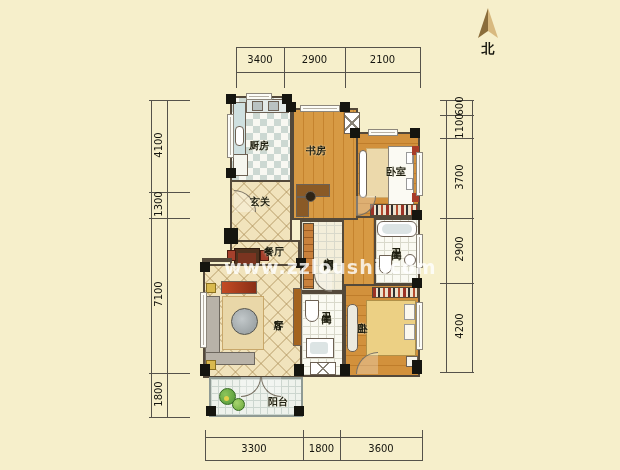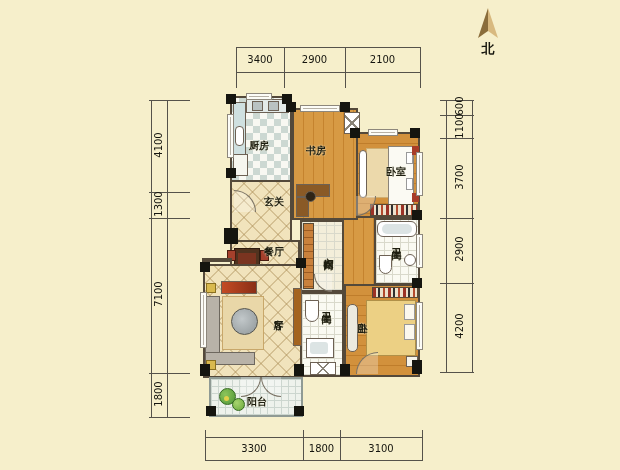--- a/index.html
+++ b/index.html
@@ -90,21 +90,21 @@
 
   <div class="a">
     <div class="a ln" style="left:205px;top:437px;width:217px;height:1px"></div>
     <div class="a ln" style="left:205px;top:460px;width:217px;height:1px"></div>
     <div class="a ln" style="left:205px;top:430px;width:1px;height:31px"></div>
     <div class="a ln" style="left:303px;top:430px;width:1px;height:31px"></div>
     <div class="a ln" style="left:340px;top:430px;width:1px;height:31px"></div>
     <div class="a ln" style="left:422px;top:430px;width:1px;height:31px"></div>
     <div class="a dimt" style="left:205px;top:444px;width:98px">3300</div>
     <div class="a dimt" style="left:303px;top:444px;width:37px">1800</div>
-    <div class="a dimt" style="left:340px;top:444px;width:82px">3100</div>
+    <div class="a dimt" style="left:340px;top:444px;width:82px">3600</div>
   </div>
 
   <div class="a f-woodv" style="left:344px;top:218px;width:30px;height:70px"></div>
 
   <div class="a room f-check" style="left:230px;top:96px;width:62px;height:86px"></div>
   <div class="a fur" style="left:233px;top:102px;width:13px;height:72px;background:#cfe0e0"></div>
   <div class="a fur" style="left:235px;top:126px;width:9px;height:20px;background:#fff;border-radius:4px"></div>
   <div class="a fur" style="left:246px;top:99px;width:43px;height:14px;background:#e3eae8"></div>
   <div class="a fur" style="left:252px;top:101px;width:11px;height:10px;background:#b9c2c2"></div>
   <div class="a fur" style="left:268px;top:101px;width:11px;height:10px;background:#b9c2c2"></div>
@@ -202,25 +202,26 @@
   <div class="a col" style="left:200px;top:364px;width:10px;height:12px"></div>
   <div class="a col" style="left:294px;top:364px;width:10px;height:12px"></div>
   <div class="a col" style="left:206px;top:406px;width:10px;height:10px"></div>
   <div class="a col" style="left:294px;top:406px;width:10px;height:10px"></div>
   <div class="a col" style="left:412px;top:210px;width:10px;height:10px"></div>
   <div class="a col" style="left:412px;top:278px;width:10px;height:10px"></div>
   <div class="a col" style="left:412px;top:360px;width:10px;height:14px"></div>
   <div class="a col" style="left:340px;top:364px;width:10px;height:12px"></div>
 
   <div class="a rlab" style="left:249px;top:140px">厨房</div>
-  <div class="a rlab" style="left:264px;top:196px">玄关</div>
+  <div class="a rlab" style="left:250px;top:196px">玄关</div>
   <div class="a rlab" style="left:306px;top:145px">书房</div>
   <div class="a rlab" style="left:386px;top:166px">卧室</div>
   <div class="a rlab" style="left:264px;top:246px">餐厅</div>
   <div class="a rlab vlab" style="left:322px;top:250px">衣帽间</div>
   <div class="a rlab vlab" style="left:390px;top:240px">卫生间</div>
   <div class="a rlab vlab" style="left:320px;top:304px">卫生间</div>
   <div class="a rlab vlab" style="left:272px;top:312px">客厅</div>
   <div class="a rlab vlab" style="left:356px;top:314px">主卧</div>
-  <div class="a rlab" style="left:247px;top:396px">阳台</div>
-
+  <div class="a rlab" style="left:268px;top:396px">阳台</div>
+
+  <div class="a wm2" style="left:224px;top:258px;z-index:50">www.zzloushi.com</div>
 
 </div>
 
 </body></html>

